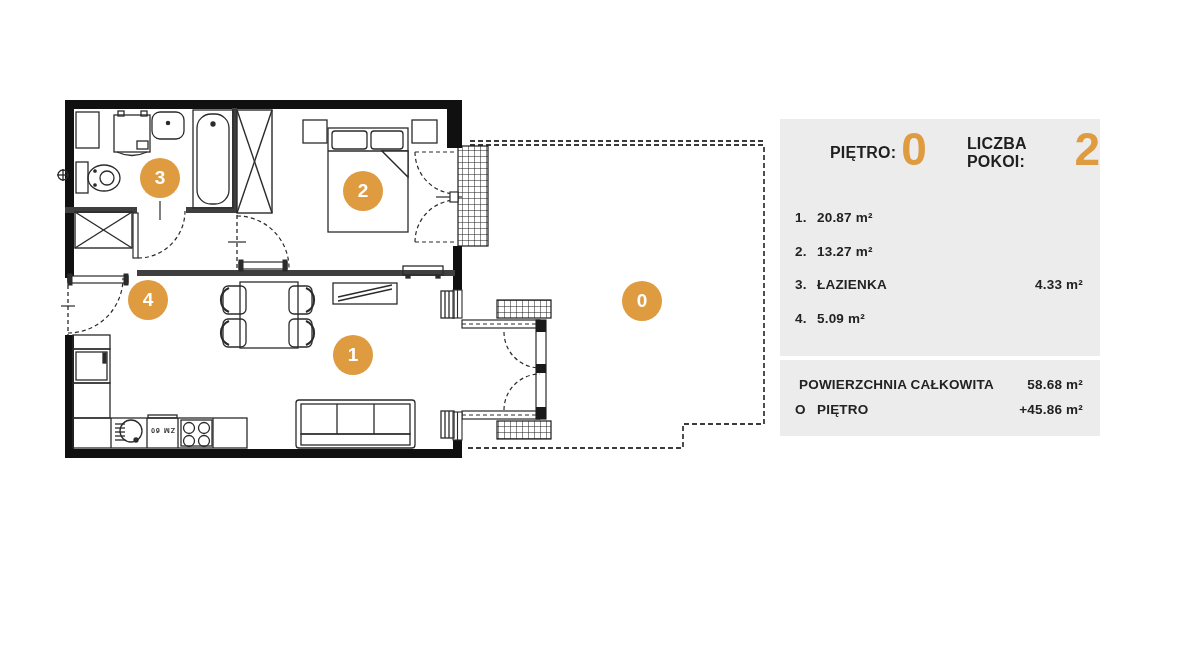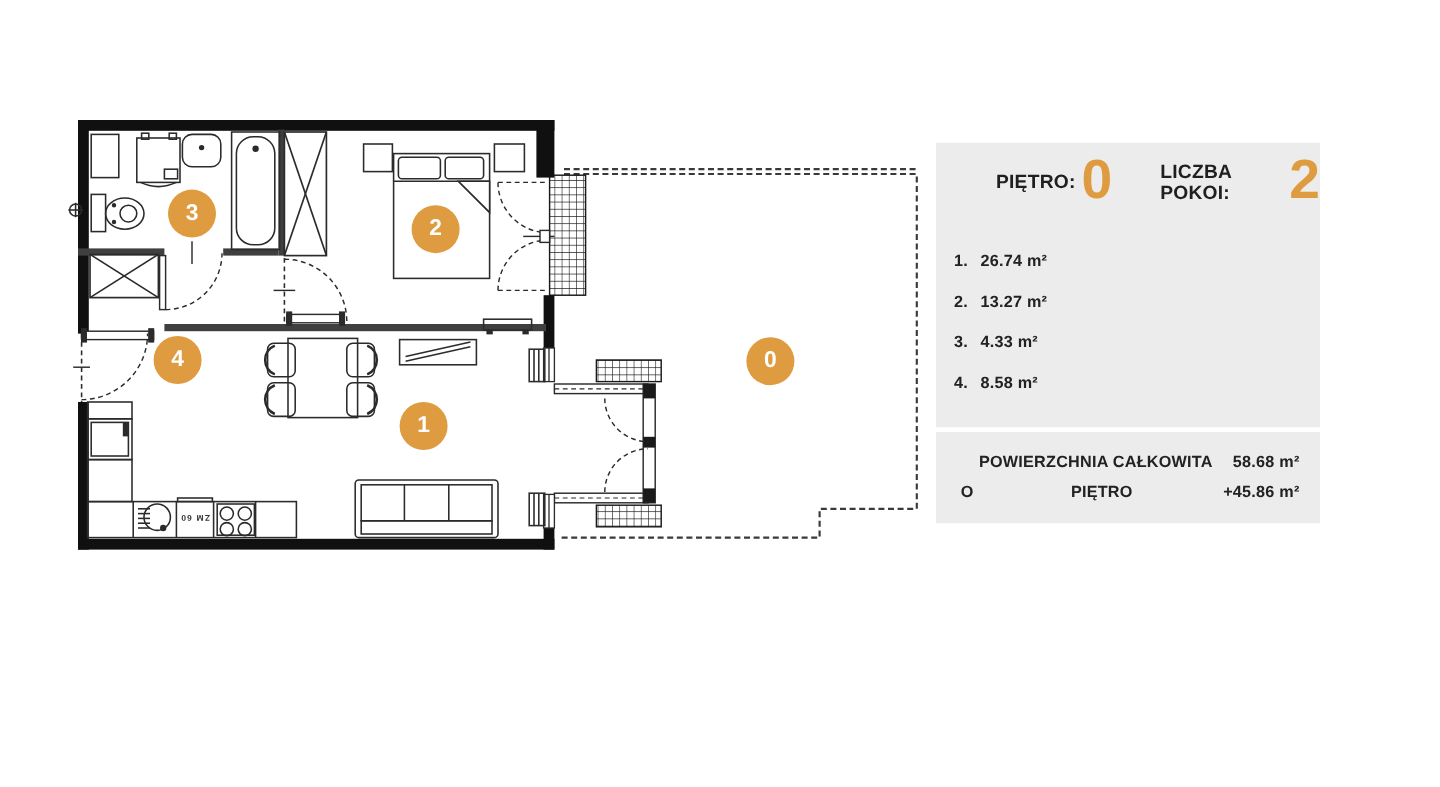--- a/index.html
+++ b/index.html
@@ -9,21 +9,21 @@
   
   .room-marker{position:absolute;width:40px;height:40px;border-radius:50%;
     display:flex;align-items:center;justify-content:center;
     color:#fff;font-size:19px;font-weight:700;}
   .dw-label{position:absolute;font-size:7px;font-weight:700;color:#333;
     transform:rotate(180deg);letter-spacing:1px;text-align:center;}
 
   
   .panel-box{position:absolute;left:780px;width:320px;background:#ececec;}
   .box-main{top:119px;height:237px;}
-  .box-totals{top:360px;height:76px;text-align:center;}
+  .box-totals{top:360px;height:76px;}
   .hdr{display:flex;align-items:center;padding:16px 0 0 50px;}
   .hdr-group{display:flex;align-items:center;}
   .hdr-group + .hdr-group{margin-left:40px;align-items:center;}
   .hdr-label{font-size:16px;font-weight:700;color:#1f1f1f;letter-spacing:.2px;}
   .hdr-big{font-size:46px;font-weight:700;line-height:.9;margin-left:5px;margin-top:-6px;}
   .rows{padding:30px 17px 0 15px;}
   .row{display:flex;align-items:center;height:33.5px;
     font-size:13.5px;font-weight:700;color:#222;letter-spacing:.2px;}
   .row .num{width:22px;flex:none;}
   .row .name{flex:1;}
@@ -247,33 +247,34 @@
         <span class="hdr-big" style="color:#DF9B3F;">0</span>
       </div>
       <div class="hdr-group">
         <span class="hdr-label">LICZBA POKOI:</span>
         <span class="hdr-big" style="color:#DF9B3F;">2</span>
       </div>
     </div>
     <div class="rows">
       <div class="row">
         <span class="num">1.</span>
-        <span class="area">26.74 m²</span>
+        <span class="area">20.87 m²</span>
       </div>
       <div class="row">
         <span class="num">2.</span>
         <span class="area">13.27 m²</span>
       </div>
       <div class="row">
         <span class="num">3.</span>
+        <span class="name">ŁAZIENKA</span>
         <span class="area">4.33 m²</span>
       </div>
       <div class="row">
         <span class="num">4.</span>
-        <span class="area">8.58 m²</span>
+        <span class="area">5.09 m²</span>
       </div>
     </div>
   </div>
 
   <div class="panel-box box-totals">
     <div class="trows">
       <div class="trow">
         <span class="num"></span>
         <span class="name">POWIERZCHNIA CAŁKOWITA</span>
         <span class="area">58.68 m²</span>

